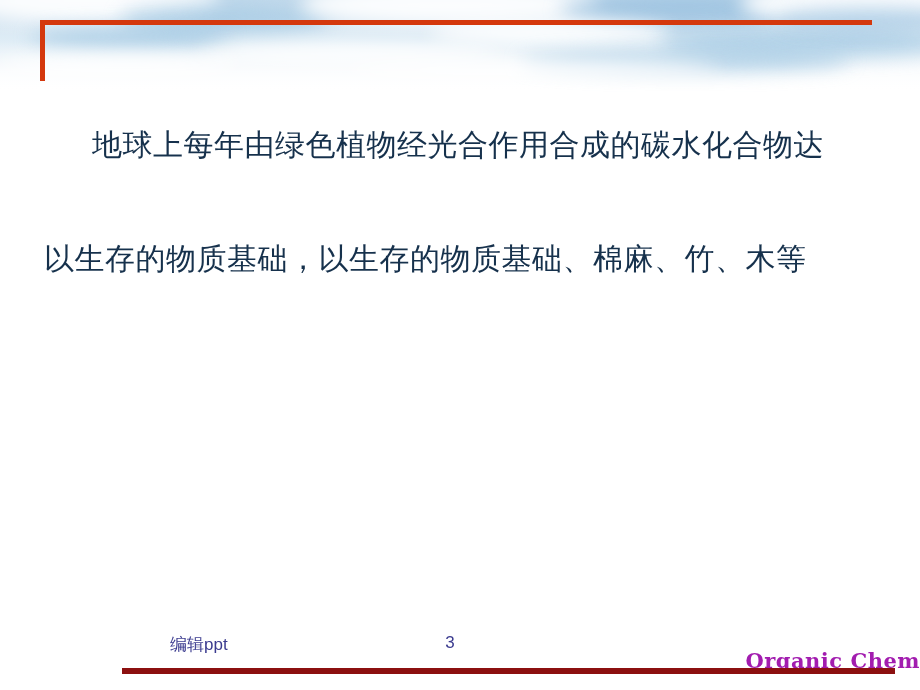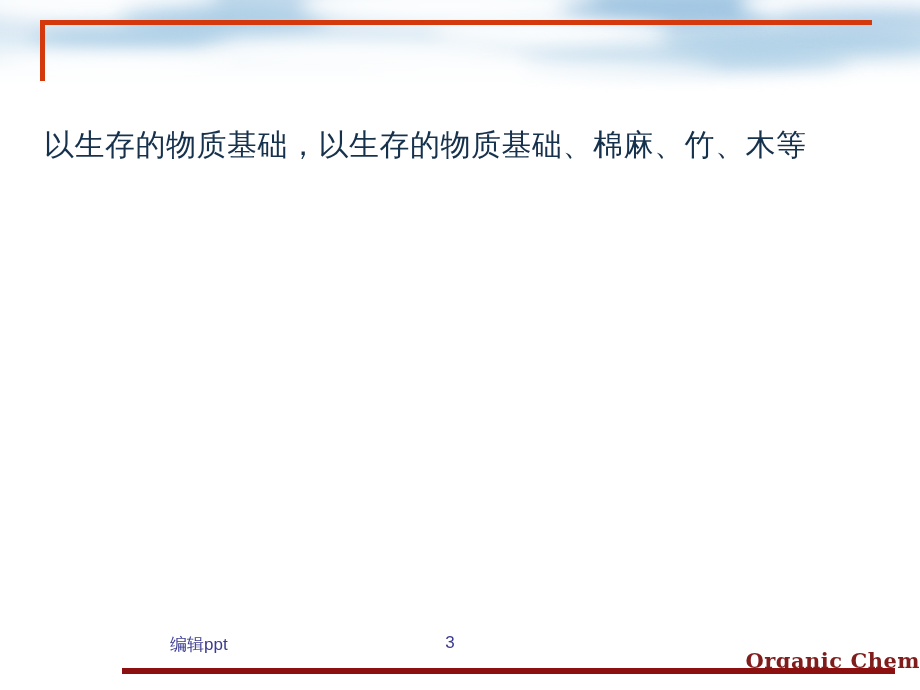--- a/index.html
+++ b/index.html
@@ -134,21 +134,21 @@
     width: 26px;
     text-align: center;
     color: #3b3b8f;
     font-family: "Liberation Sans", sans-serif;
     font-size: 17px;
   }
   .footer-brand {
     position: absolute;
     right: 0px;
     top: 648px;
-    color: #7f1d1d;
+    color: #a21caf;
     font-family: "DejaVu Serif", "Liberation Serif", serif;
     font-size: 21px;
     font-weight: bold;
     letter-spacing: 0.5px;
     white-space: nowrap;
   }
   .footer-rule {
     position: absolute;
     left: 122px;
     top: 668px;
@@ -176,20 +176,21 @@
     <div class="cloud blue  c10"></div>
     <div class="cloud light c11"></div>
     <div class="cloud deep  c12"></div>
     <div class="cloud light c13"></div>
   </div>
 
   <div class="bracket-h"></div>
   <div class="bracket-v"></div>
 
   <div class="body-text">
+    <span class="line indent">地球上每年由绿色植物经光合作用合成的碳水化合物达</span>
     <span class="line">以生存的物质基础，以生存的物质基础、棉麻、竹、木等</span>
   </div>
 
 
   <div class="footer-editor">编辑ppt</div>
   <div class="footer-pagenum">3</div>
   <div class="footer-brand">Organic Chem</div>
   <div class="footer-rule"></div>
 
 </div>

